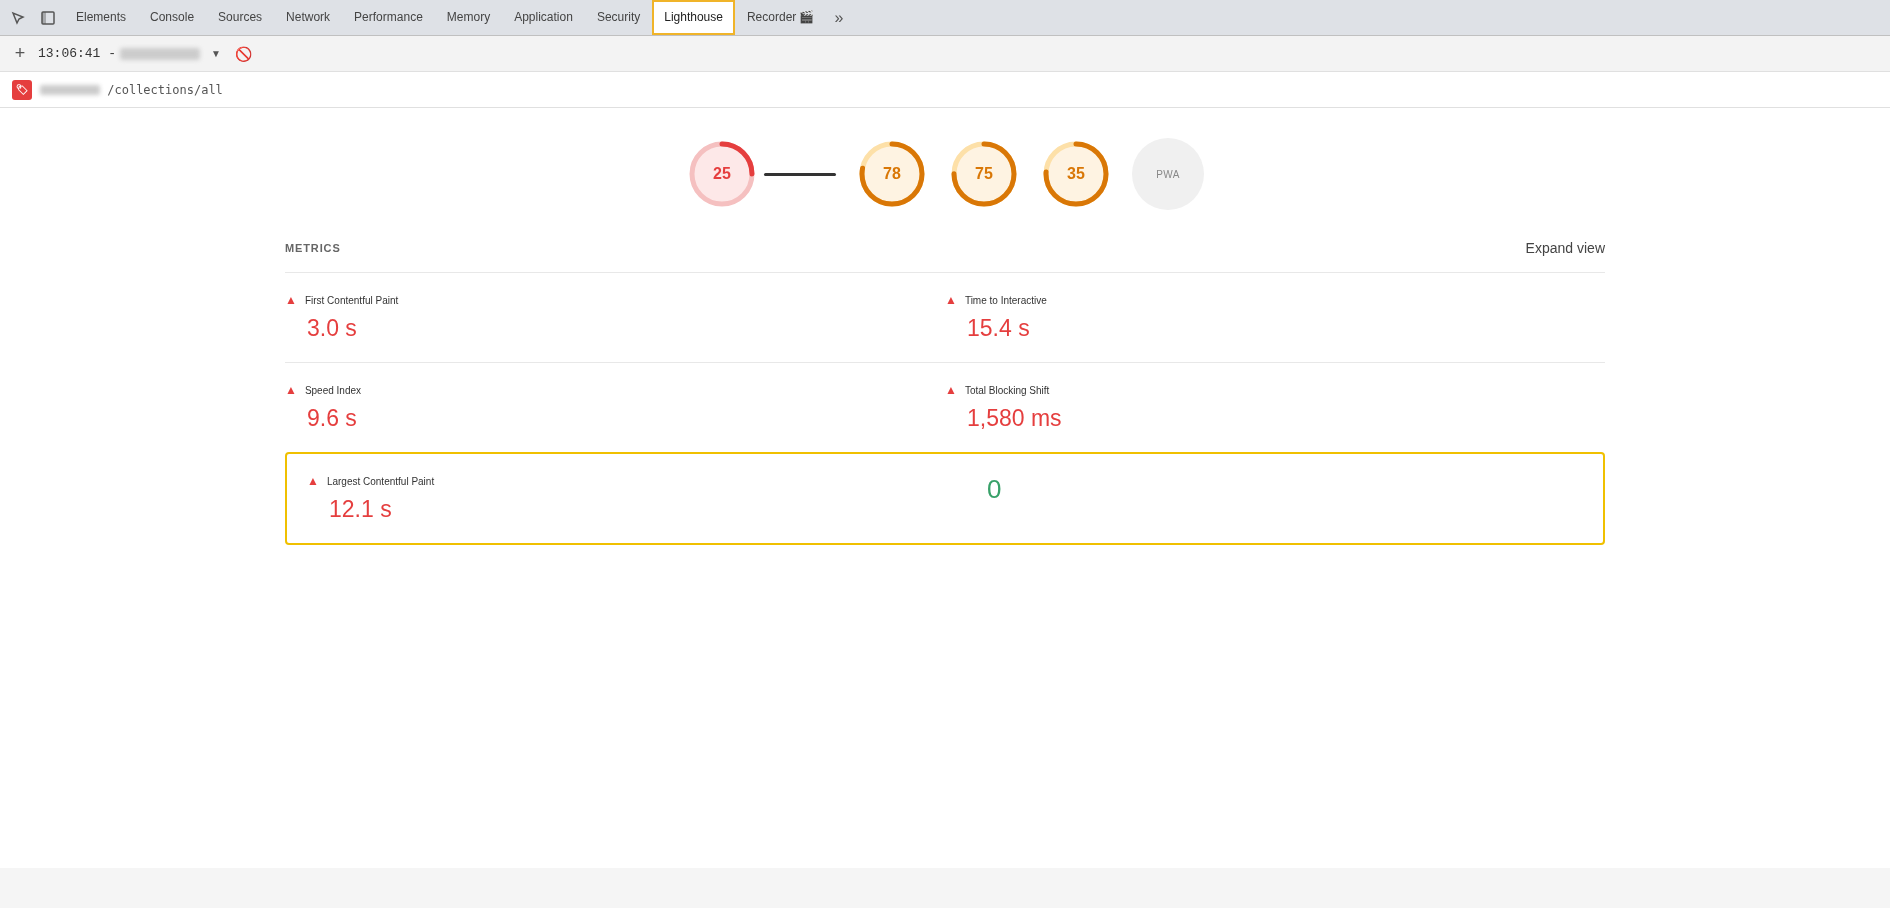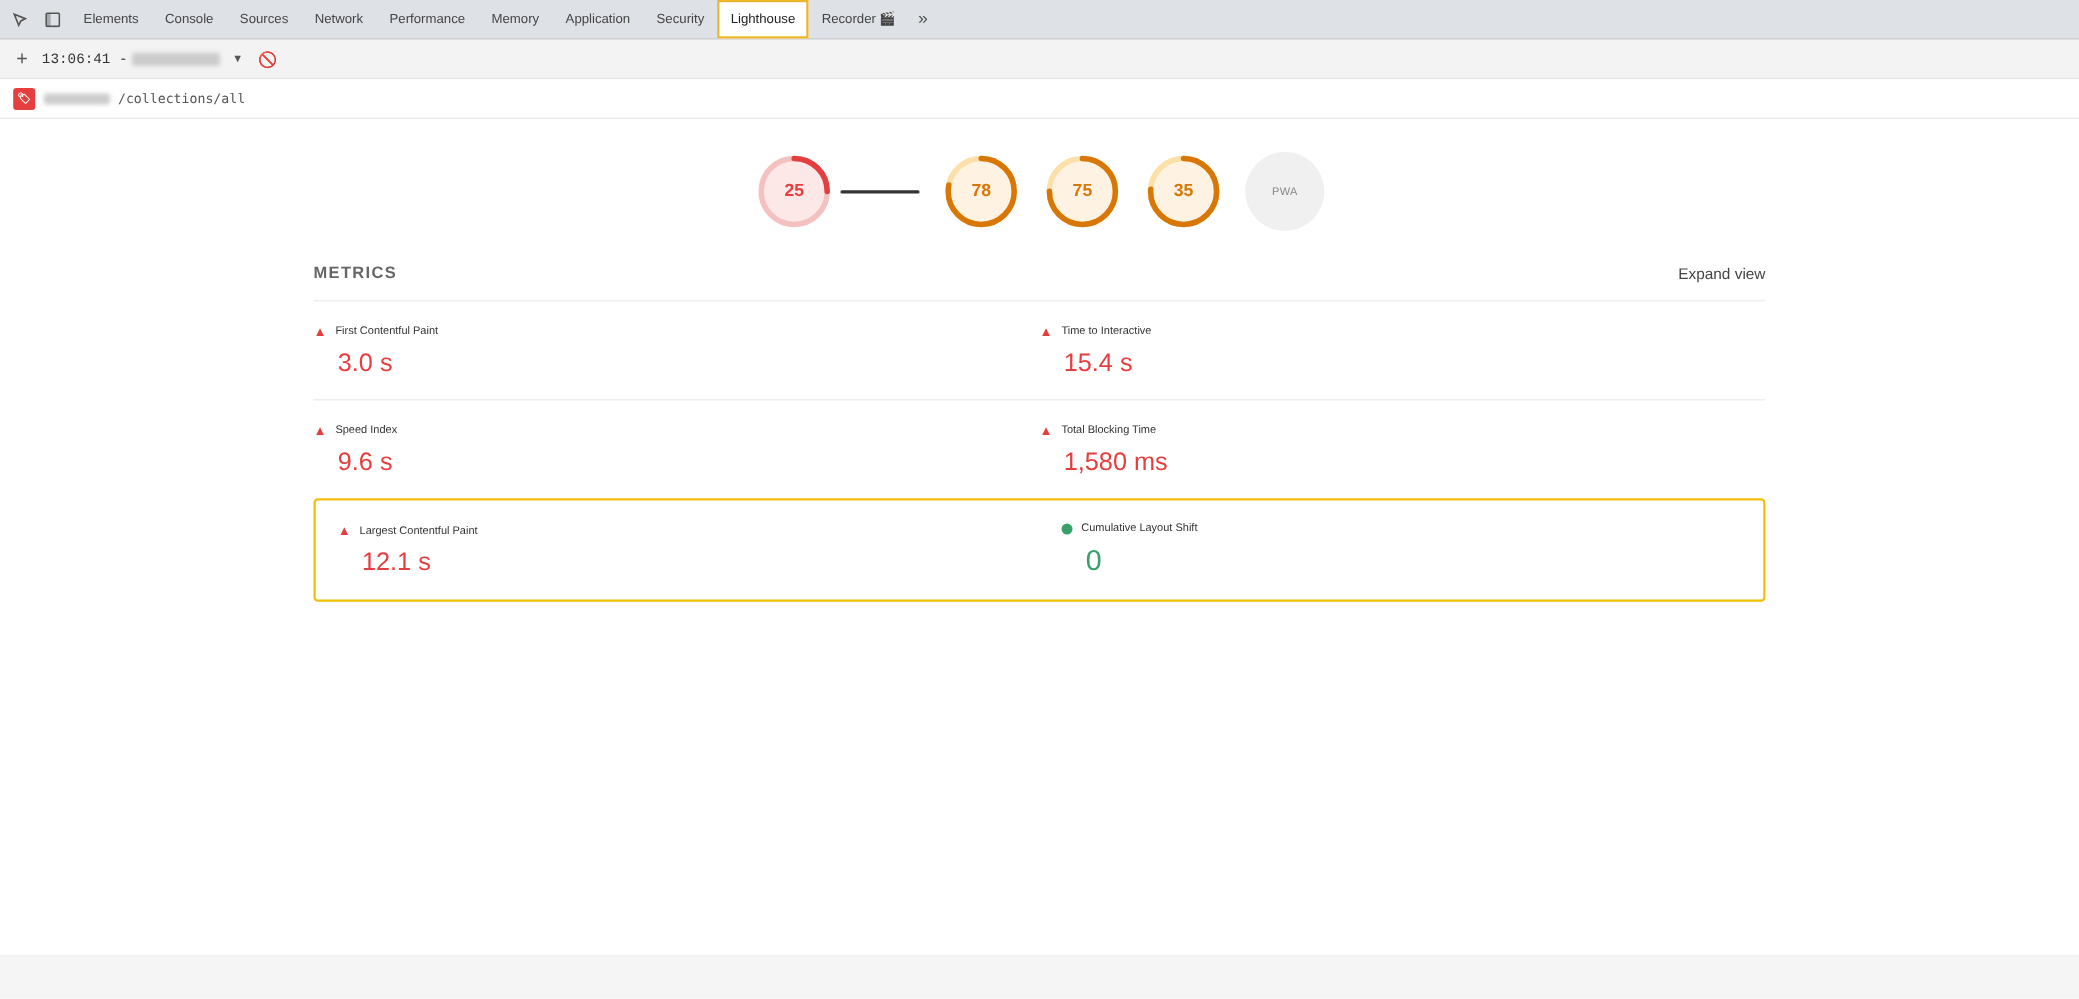--- a/index.html
+++ b/index.html
@@ -200,21 +200,21 @@
     }
 
     .metrics-header {
       display: flex;
       justify-content: space-between;
       align-items: center;
       margin-bottom: 16px;
     }
 
     .metrics-title {
-      font-size: 15px;
+      font-size: 11px;
       font-weight: 600;
       color: #666;
       letter-spacing: 0.08em;
       text-transform: uppercase;
     }
 
     .expand-view-btn {
       font-size: 14px;
       color: #444;
       cursor: pointer;
@@ -464,39 +464,35 @@
         <div class="metric-name-row">
           <span class="metric-icon-warning">▲</span>
           <span class="metric-name">Speed Index</span>
         </div>
         <div class="metric-value-red">9.6 s</div>
       </div>
 
       <div class="metric-item">
         <div class="metric-name-row">
           <span class="metric-icon-warning">▲</span>
-          <span class="metric-name">Total Blocking Time</span>
+          <span class="metric-name">Total Blocking Shift</span>
         </div>
         <div class="metric-value-red">1,580 ms</div>
       </div>
 
       <div class="highlighted-row">
         <div class="highlighted-metric">
           <div class="metric-name-row">
             <span class="metric-icon-warning">▲</span>
             <span class="metric-name">Largest Contentful Paint</span>
           </div>
           <div class="metric-value-red">12.1 s</div>
         </div>
 
         <div class="highlighted-metric">
-          <div class="metric-name-row">
-            <div class="metric-icon-good"></div>
-            <span class="metric-name">Cumulative Layout Shift</span>
-          </div>
           <div class="metric-value-green">0</div>
         </div>
       </div>
 
     </div>
   </div>
 
 </div>
 
 </body></html>

